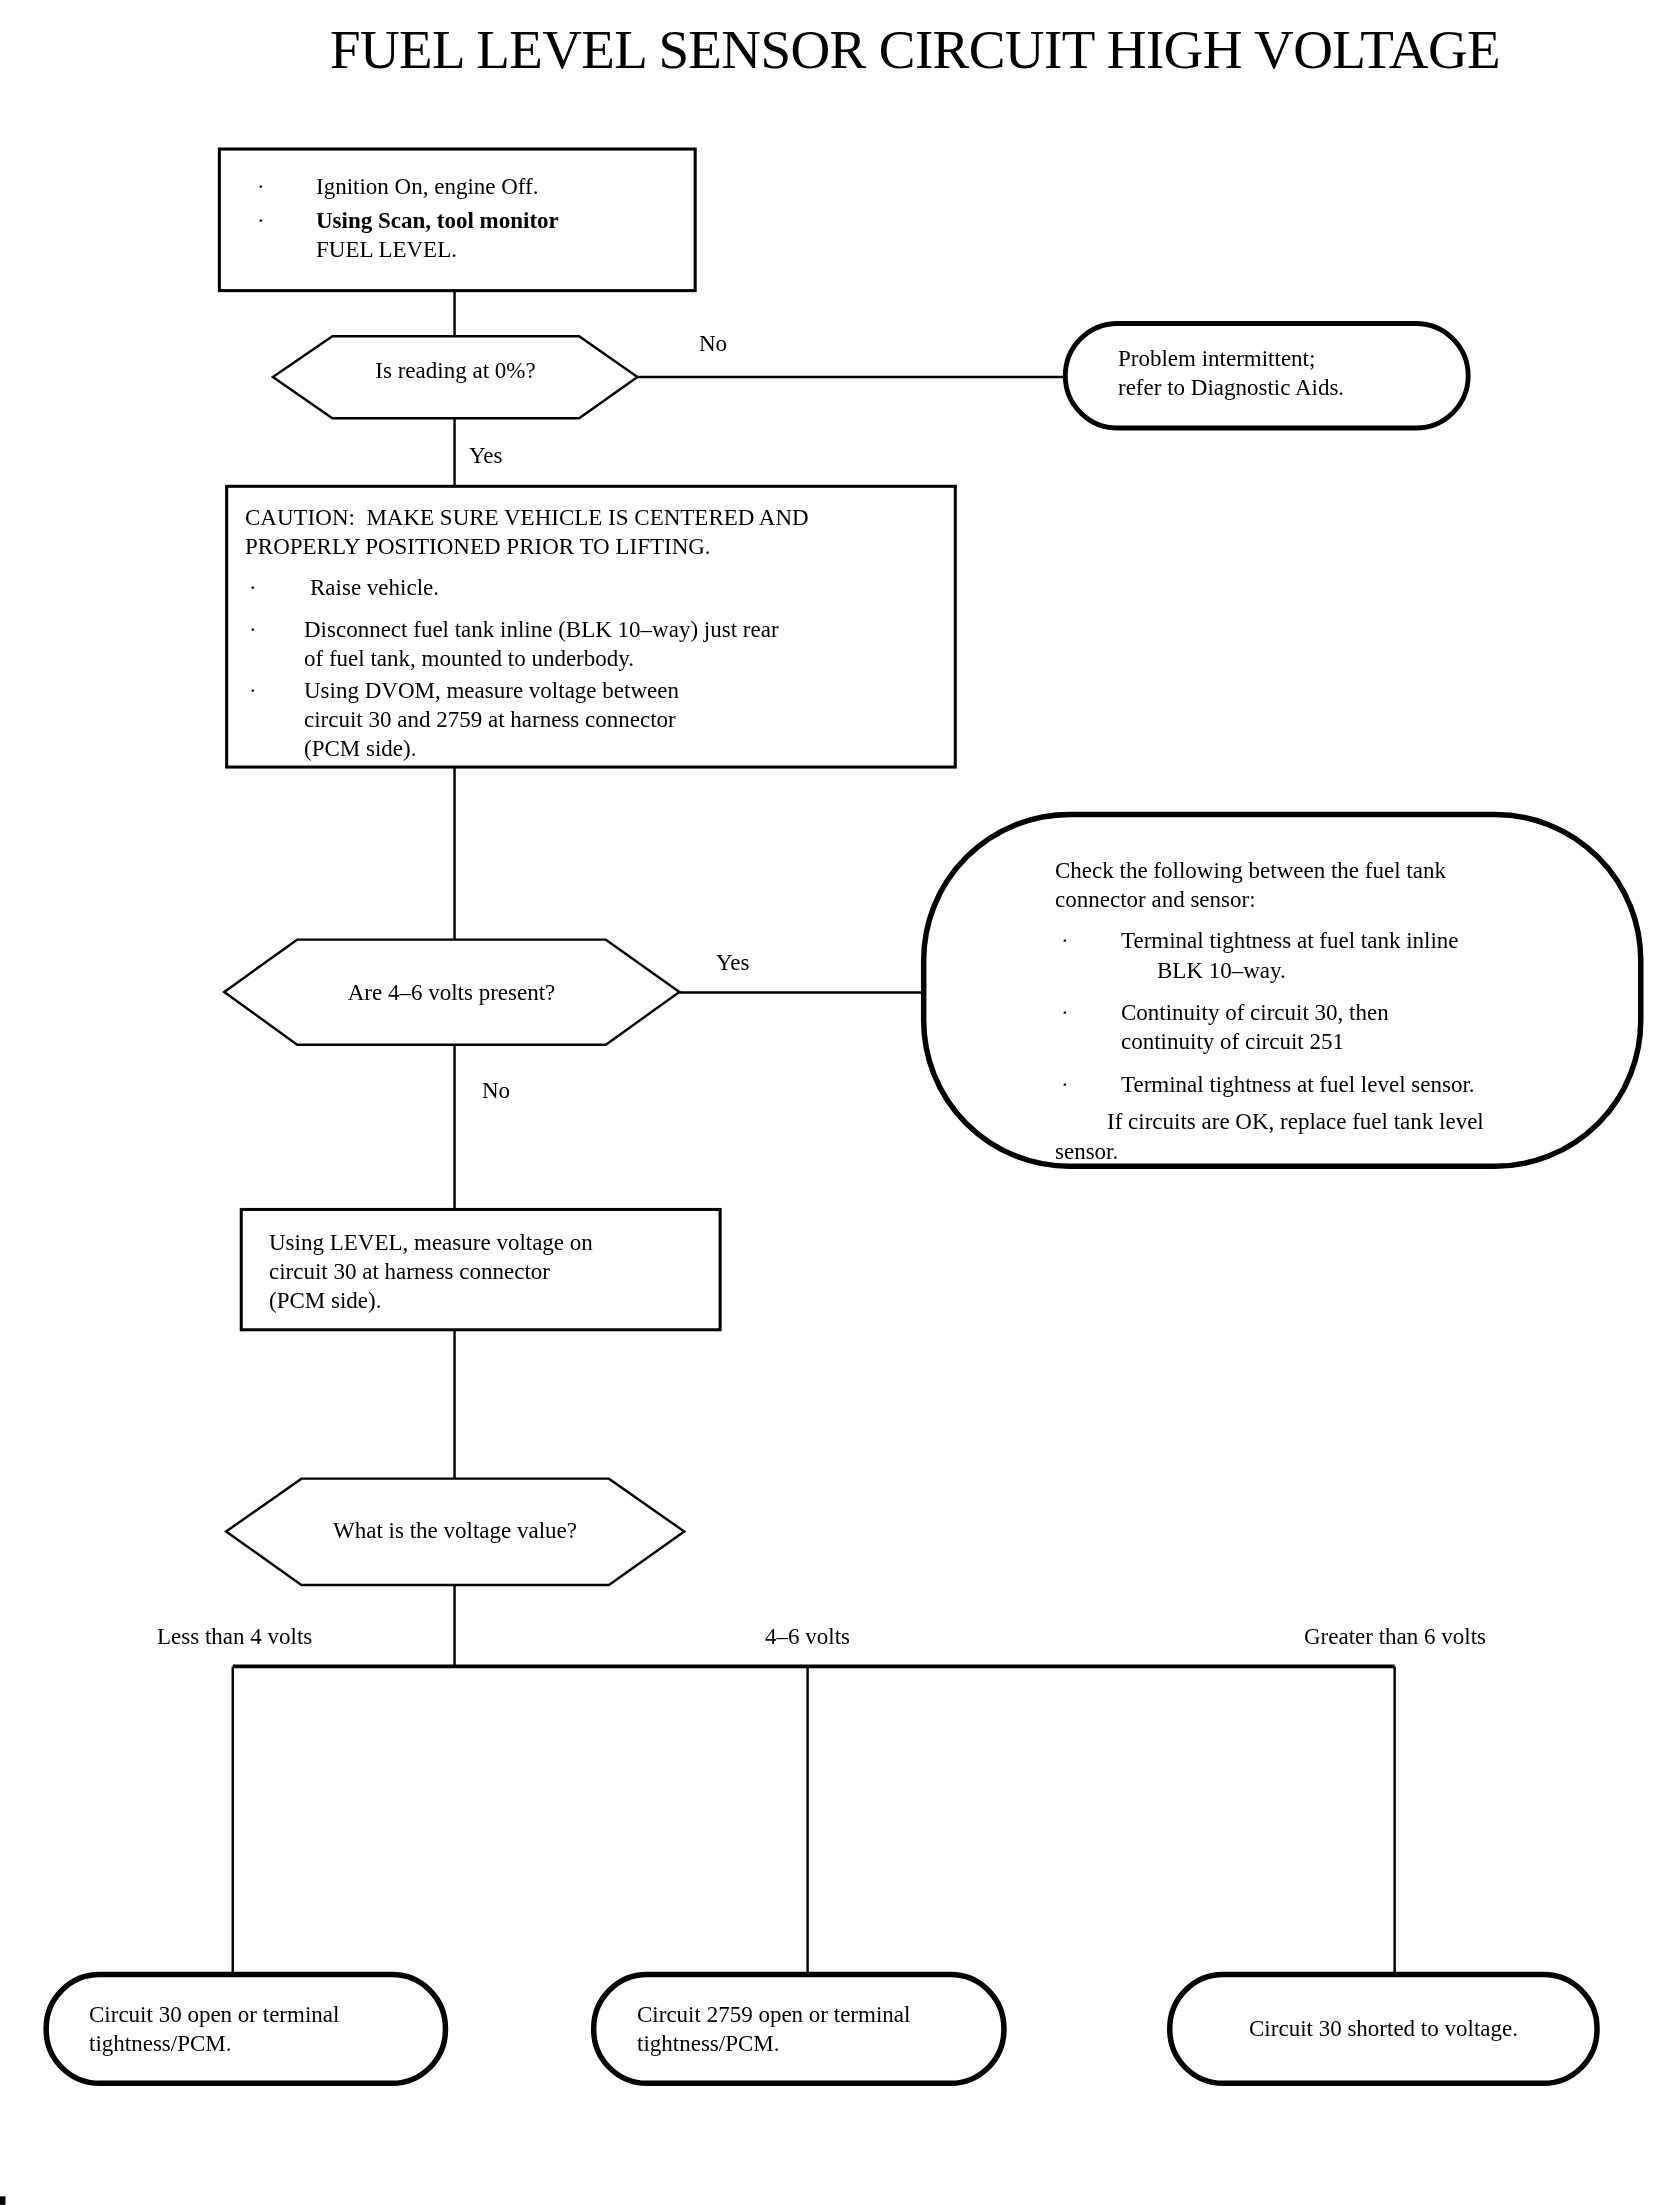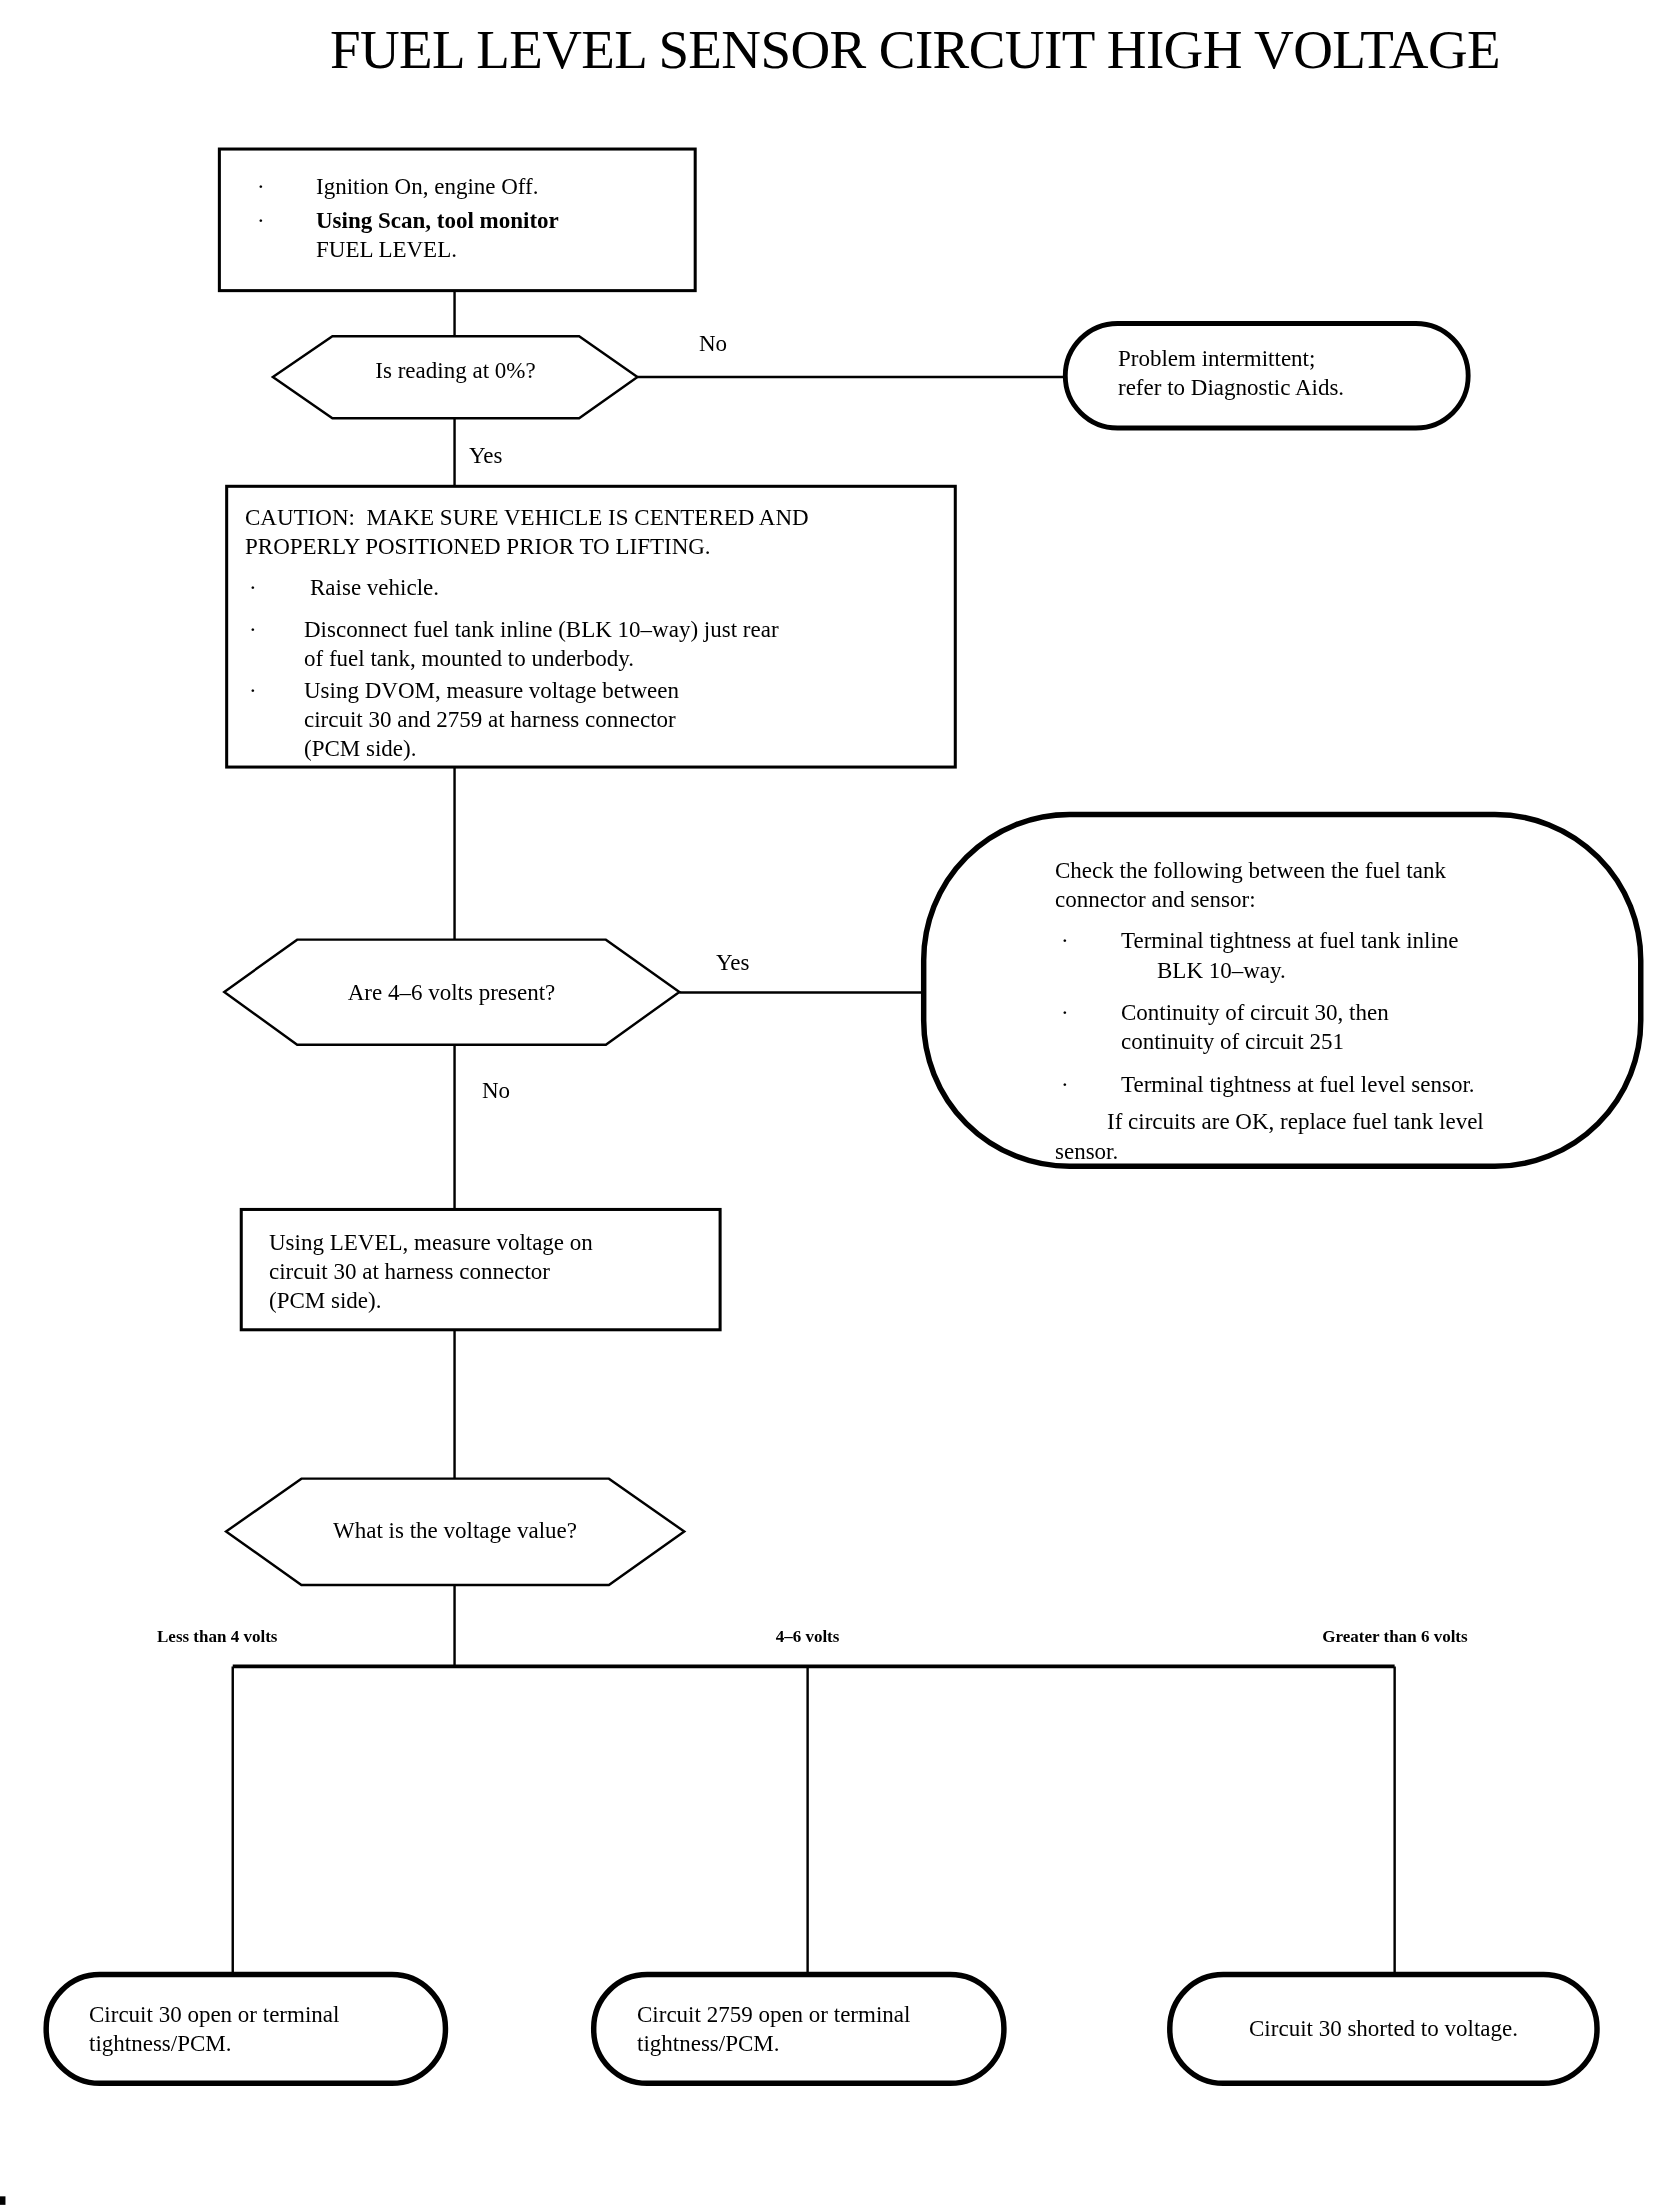--- a/index.html
+++ b/index.html
@@ -13,21 +13,21 @@
     position:absolute;font-size:23px;line-height:29px;white-space:pre;
   }
   .hexlabel{
     position:absolute;display:flex;align-items:center;justify-content:center;
     font-size:23px;text-align:center;
   }
   .title{
     position:absolute;left:277px;top:18px;width:1276px;text-align:center;
     font-size:55px;line-height:63px;letter-spacing:-0.6px;white-space:pre;
   }
-  .branch{position:absolute;font-size:17px;line-height:29px;white-space:pre;font-weight:bold;}
+  .branch{position:absolute;font-size:23px;line-height:29px;white-space:pre;}
   .center{text-align:center;}
 </style>
 </head>
 <body>
 
 <svg id="shapes" viewBox="0 0 2758 3628">
 
   <g stroke="#000" stroke-width="4">
     <line x1="748" y1="478" x2="748" y2="556"></line>
     <line x1="1049" y1="620" x2="1756" y2="620"></line>

